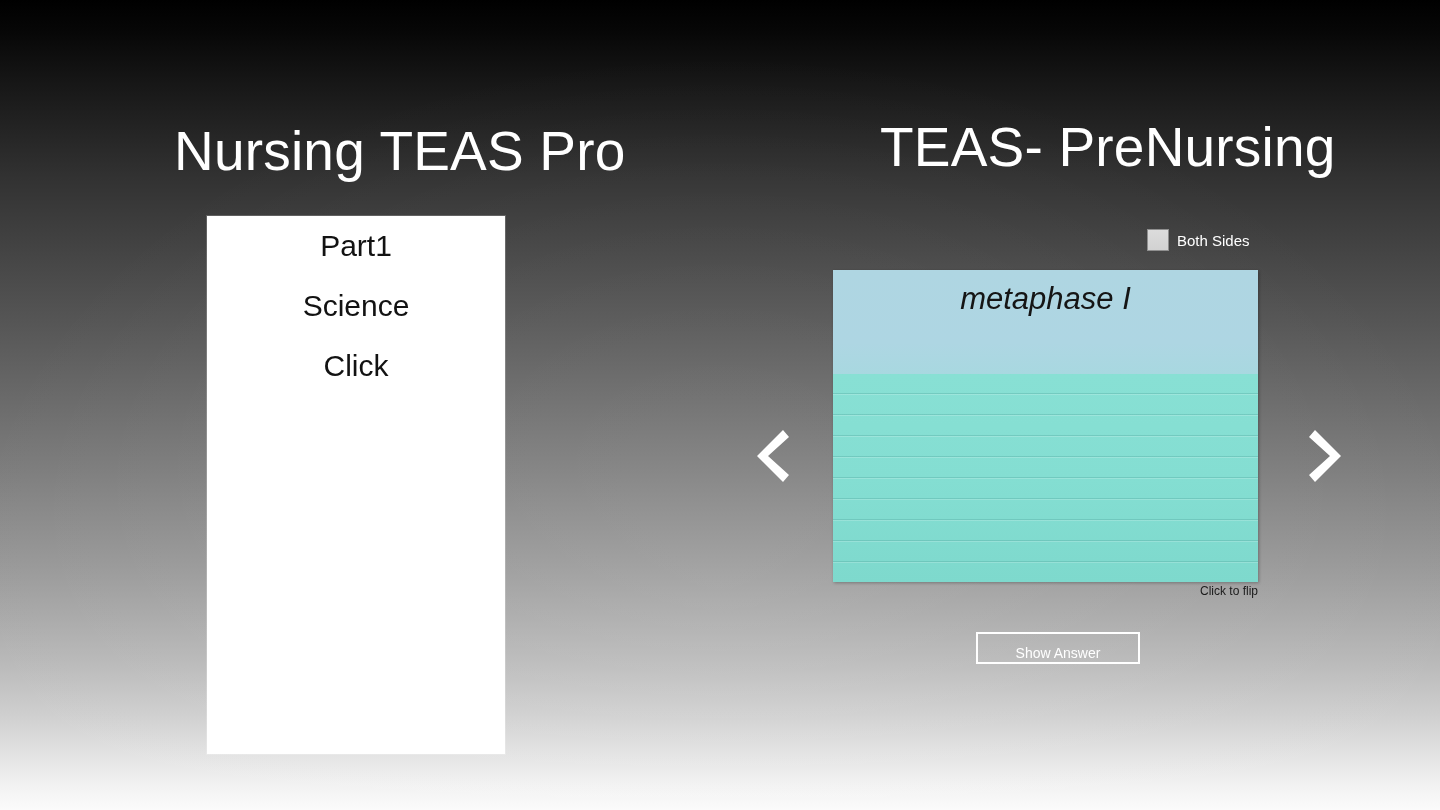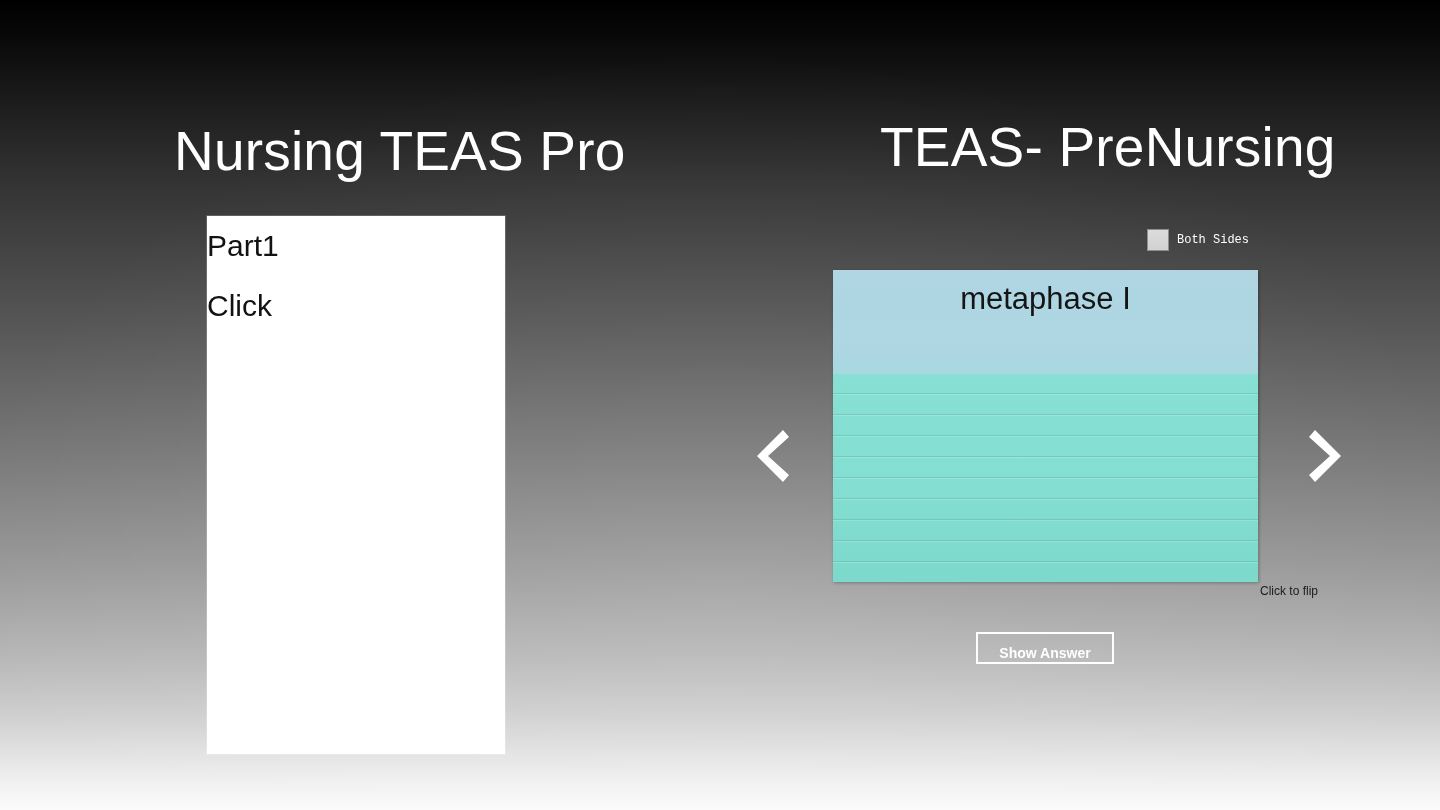--- a/index.html
+++ b/index.html
@@ -69,20 +69,21 @@
     left: 207px;
     top: 216px;
     width: 298px;
     height: 538px;
     background: #ffffff;
     box-shadow: 0 0 0 1px rgba(255,255,255,0.18);
   }
   .category-item {
     height: 60px;
     line-height: 60px;
+    text-align: center;
     font-size: 30px;
     font-weight: 300;
     color: #121212;
     cursor: pointer;
     user-select: none;
   }
   .category-item.selected {
     background: #4718B7;
     color: #0d0d0d;
   }
@@ -99,36 +100,36 @@
   #both-sides-checkbox {
     width: 22px;
     height: 22px;
     background: linear-gradient(to bottom, #dcdcdc, #d2d2d2);
     border: 1px solid #8f8f8f;
     box-sizing: border-box;
     cursor: pointer;
   }
   #both-sides-label {
     color: #ffffff;
-    font-size: 12px;
+    font-size: 15px;
     font-weight: 400;
     white-space: nowrap;
-    font-family: Liberation Mono, monospace;
   }
 
   
   #flashcard {
     position: absolute;
     left: 833px;
     top: 270px;
     width: 425px;
     height: 312px;
     cursor: pointer;
     overflow: hidden;
     box-shadow: 1px 1px 3px rgba(0,0,0,0.28);
+    font-style: italic;
   }
   #card-front {
     position: absolute;
     left: 0; top: 0;
     width: 100%;
     height: 104px;
     background: linear-gradient(to bottom, #afd6e2 0%, #aed6e3 70%, #a8d8e0 100%);
     box-sizing: border-box;
   }
   #card-term {
@@ -162,44 +163,44 @@
     position: absolute;
     left: 14px;
     top: 6px;
     right: 14px;
     font-size: 22px;
     font-weight: 300;
     color: #142424;
   }
   #click-to-flip {
     position: absolute;
-    left: 1155px;
+    left: 1095px;
     top: 584px;
     width: 163px;
     text-align: right;
     color: #1b1b1b;
     font-size: 12px;
     font-weight: 400;
     white-space: nowrap;
   }
 
   
   #show-answer-button {
     position: absolute;
     left: 976px;
     top: 632px;
-    width: 138px;
+    width: 164px;
     height: 32px;
     box-sizing: border-box;
     border: 2px solid #ffffff;
     background: transparent;
     color: #ffffff;
     font-size: 14px;
     font-family: "Liberation Sans", sans-serif;
-    font-weight: 700;
+    font-weight: 400;
     cursor: pointer;
     padding: 11px;
   }
 
   
   .nav-chevron {
     position: absolute;
     width: 46px;
     height: 64px;
     cursor: pointer;
@@ -215,20 +216,23 @@
 
   <div class="page-title" id="title-right">TEAS- PreNursing</div>
 
   <div class="page-title" id="title-left">Nursing TEAS Pro</div>
 
   <div id="category-panel">
     <div class="category-item">
       <span>Part1</span>
     </div>
     <div class="category-item">
+      <span>Science</span>
+    </div>
+    <div class="category-item">
       <span>Click</span>
     </div>
   </div>
 
   <div id="both-sides-row">
     <div id="both-sides-checkbox"></div>
     <div id="both-sides-label">Both Sides</div>
   </div>
 
   <div id="flashcard">

